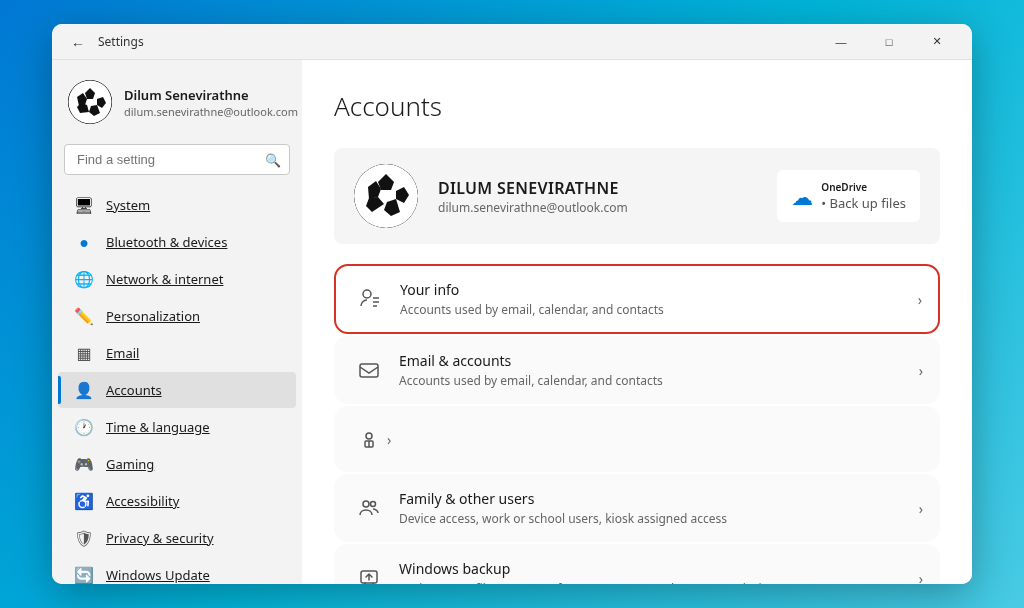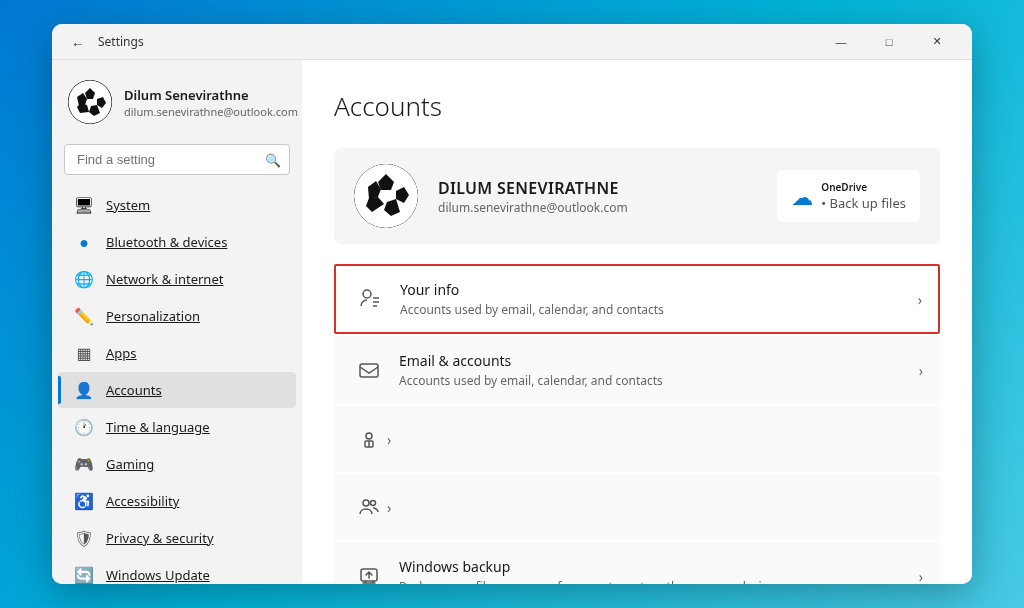--- a/index.html
+++ b/index.html
@@ -235,21 +235,21 @@
     .onedrive-sub { font-size: 13px; color: #555; }
     .settings-list {
       display: flex;
       flex-direction: column;
       gap: 2px;
     }
     .settings-item {
       display: flex;
       align-items: center;
       padding: 14px 16px;
-      border-radius: 2px;
+      border-radius: 14px;
       cursor: pointer;
       border: 1px solid transparent;
       background: #fafafa;
       transition: background 0.1s;
     }
     .settings-item.highlighted {
       border: 2px solid #d93025;
       background: #fff;
     }
     .settings-item-icon {
@@ -336,21 +336,21 @@
         <div class="nav-item">
           <span class="nav-icon" style="color:#0078d4;">🌐</span>
           <span class="nav-label">Network &amp; internet</span>
         </div>
         <div class="nav-item">
           <span class="nav-icon" style="color:#e67e22;">✏️</span>
           <span class="nav-label">Personalization</span>
         </div>
         <div class="nav-item">
           <span class="nav-icon" style="color:#555;">▦</span>
-          <span class="nav-label">Apps</span>
+          <span class="nav-label">Email</span>
         </div>
         <div class="nav-item active">
           <span class="nav-icon" style="color:#0078d4;">👤</span>
           <span class="nav-label">Accounts</span>
         </div>
         <div class="nav-item">
           <span class="nav-icon" style="color:#555;">🕐</span>
           <span class="nav-label">Time &amp; language</span>
         </div>
         <div class="nav-item">
@@ -445,20 +445,24 @@
 
         <div class="settings-item">
           <div class="settings-item-icon">
             <svg width="22" height="22" viewBox="0 0 22 22" fill="none" xmlns="http://www.w3.org/2000/svg">
               <circle cx="8" cy="7" r="3" stroke="#555" stroke-width="1.5" fill="none"></circle>
               <circle cx="15" cy="7" r="2.5" stroke="#555" stroke-width="1.5" fill="none"></circle>
               <path d="M2 18c0-3 2.7-5 6-5s6 2 6 5" stroke="#555" stroke-width="1.5" fill="none"></path>
               <path d="M15 12c2 0 5 1.5 5 4" stroke="#555" stroke-width="1.5" fill="none"></path>
             </svg>
           </div>
+          <div class="settings-item-content">
+            <div class="settings-item-title">Family &amp; other users</div>
+            <div class="settings-item-desc">Device access, work or school users, kiosk assigned access</div>
+          </div>
           <span class="settings-item-chevron">›</span>
         </div>
 
         <div class="settings-item">
           <div class="settings-item-icon">
             <svg width="22" height="22" viewBox="0 0 22 22" fill="none" xmlns="http://www.w3.org/2000/svg">
               <rect x="3" y="4" width="16" height="12" rx="2" stroke="#555" stroke-width="1.5" fill="none"></rect>
               <path d="M7 16v2M15 16v2M5 18h12" stroke="#555" stroke-width="1.5" stroke-linecap="round"></path>
               <path d="M8 10l3-3 3 3M11 7v6" stroke="#555" stroke-width="1.5" stroke-linecap="round"></path>
             </svg>

